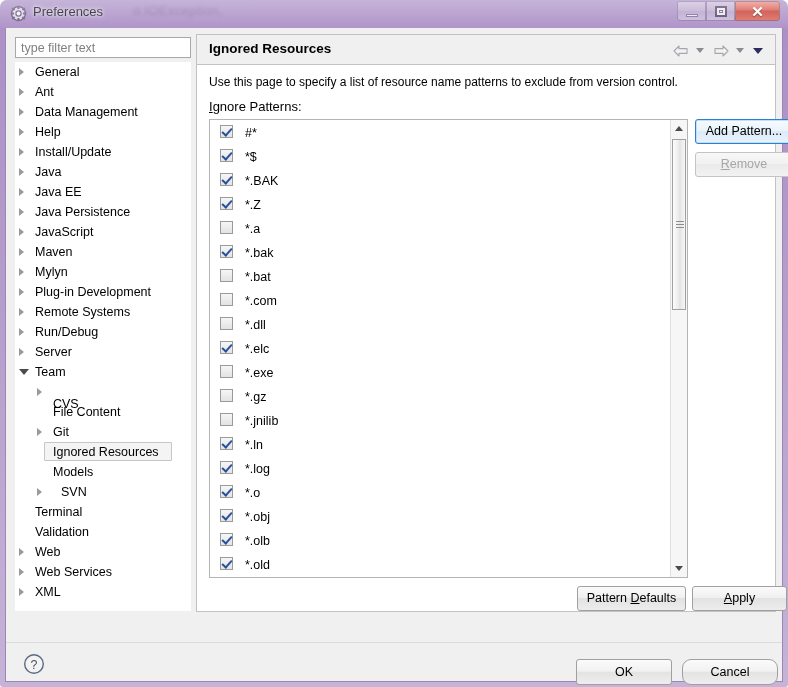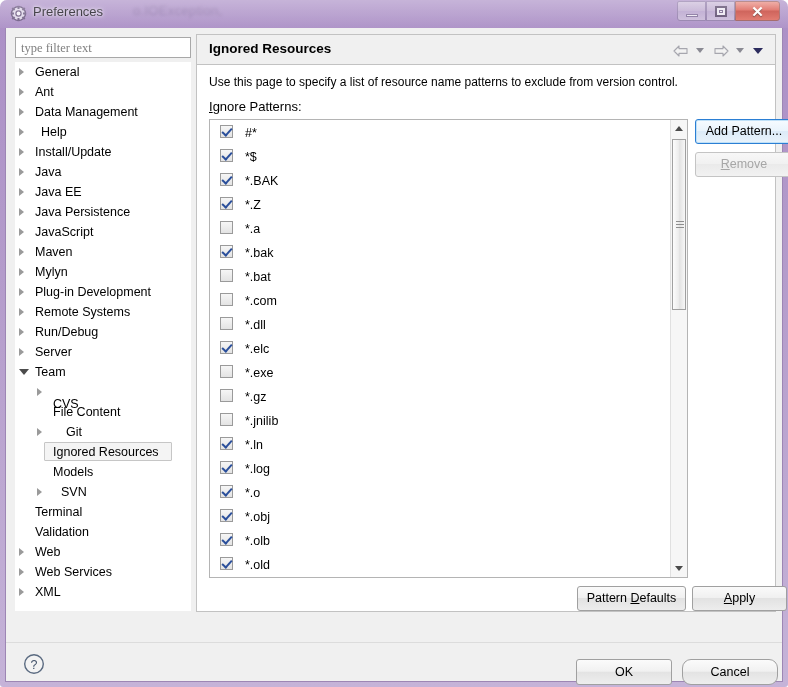--- a/index.html
+++ b/index.html
@@ -101,21 +101,21 @@
 
   
   #filter-input {
     position: absolute; left: 9px; top: 9px;
     width: 176px; height: 21px;
     background: #ffffff;
     border: 1px solid #a8a8a8;
     box-sizing: border-box;
     font-size: 12.5px; color: #808080;
     padding: 3px 0 0 5px;
-    font-family: Liberation Serif, serif;
+    font-family: Liberation Sans, sans-serif;
   }
 
   
   #tree {
     position: absolute; left: 9px; top: 34px;
     width: 176px; height: 549px;
     background: #ffffff;
     border: none;
     overflow: hidden;
   }
@@ -422,21 +422,21 @@
         <div class="tree-item">
           <span class="arrow collapsed" style="left: 4px;"></span>
           <span class="label" style="left: 20px;">Ant</span>
         </div>
         <div class="tree-item">
           <span class="arrow collapsed" style="left: 4px;"></span>
           <span class="label" style="left: 20px;">Data Management</span>
         </div>
         <div class="tree-item">
           <span class="arrow collapsed" style="left: 4px;"></span>
-          <span class="label" style="left: 20px; margin-left: 6px;">Help</span>
+          <span class="label" style="left: 20px;">Help</span>
         </div>
         <div class="tree-item">
           <span class="arrow collapsed" style="left: 4px;"></span>
           <span class="label" style="left: 20px;">Install/Update</span>
         </div>
         <div class="tree-item">
           <span class="arrow collapsed" style="left: 4px;"></span>
           <span class="label" style="left: 20px;">Java</span>
         </div>
         <div class="tree-item">
@@ -481,21 +481,21 @@
         </div>
         <div class="tree-item">
           <span class="arrow collapsed" style="left: 22px;"></span>
           <span class="label" style="left: 38px; margin-top: 12px;">CVS</span>
         </div>
         <div class="tree-item">
           <span class="label" style="left: 38px;">File Content</span>
         </div>
         <div class="tree-item">
           <span class="arrow collapsed" style="left: 22px;"></span>
-          <span class="label" style="left: 38px; margin-left: 13px;">Git</span>
+          <span class="label" style="left: 38px;">Git</span>
         </div>
         <div class="tree-item selected">
           <span class="sel-box" style="left: 29px; width: 128px;"></span>
           <span class="label" style="left: 38px;">Ignored Resources</span>
         </div>
         <div class="tree-item">
           <span class="label" style="left: 38px;">Models</span>
         </div>
         <div class="tree-item">
           <span class="arrow collapsed" style="left: 22px;"></span>

